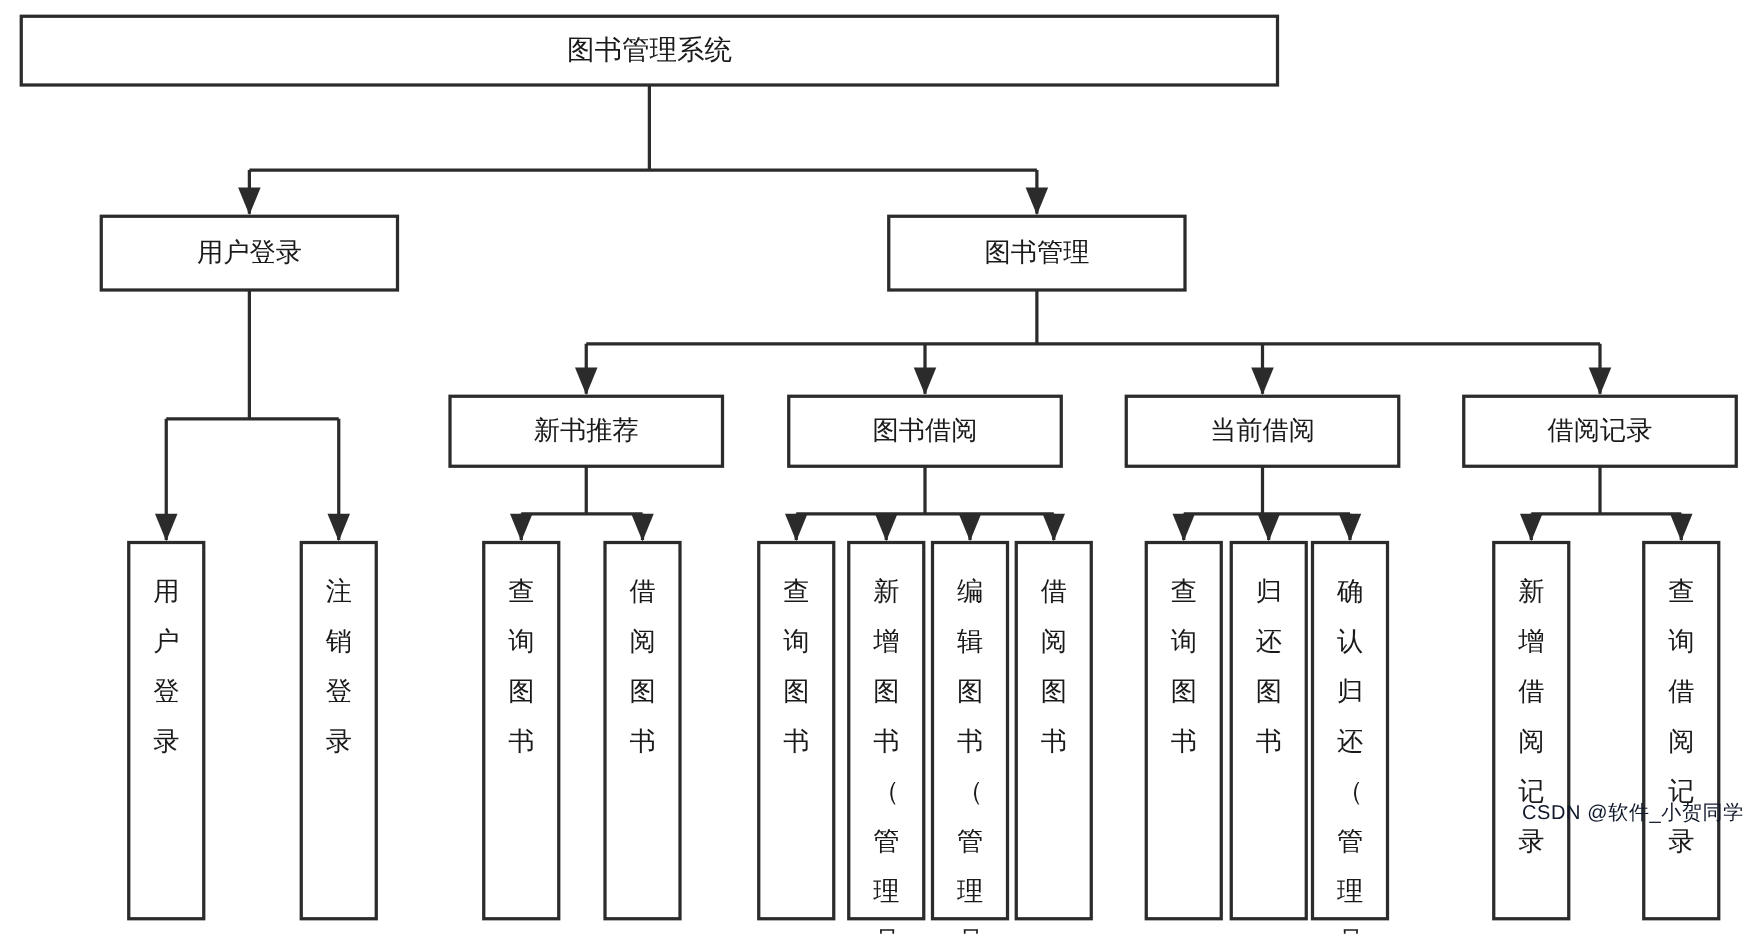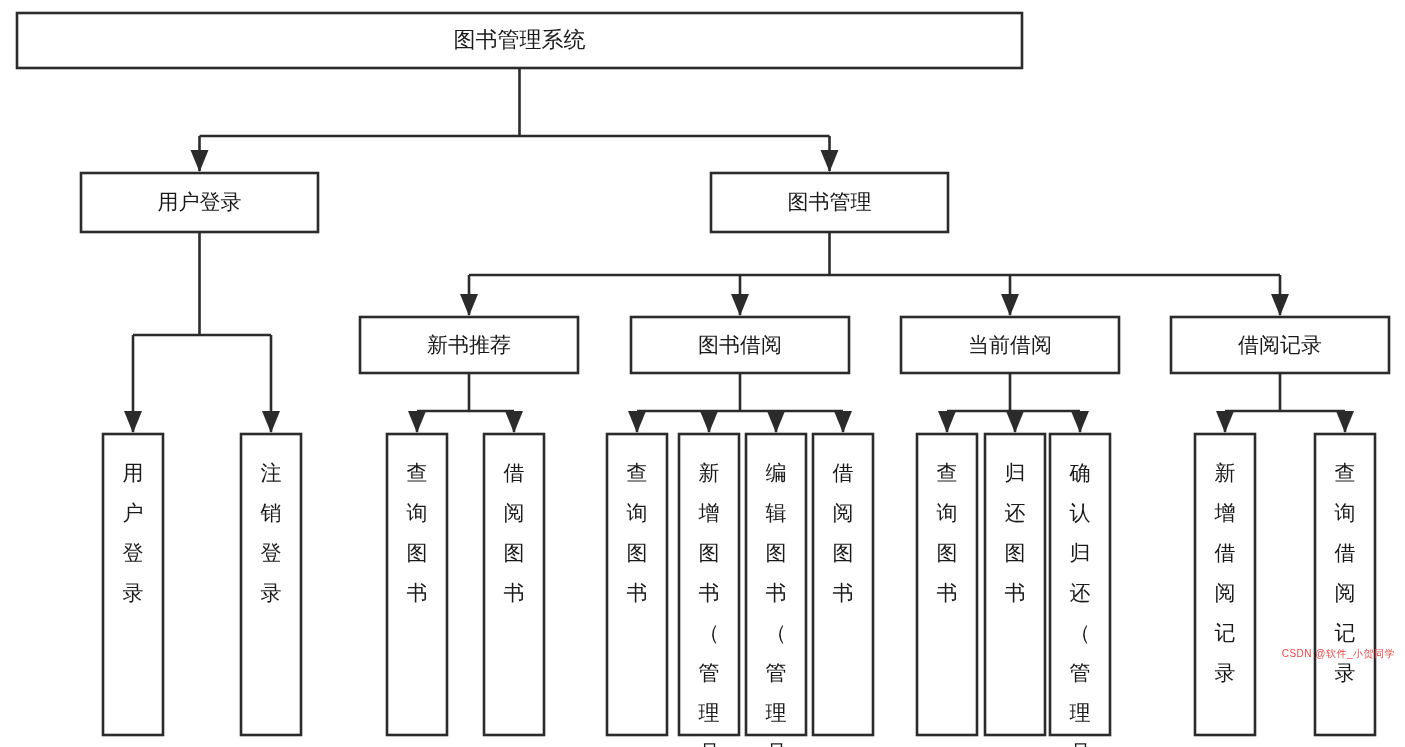--- a/index.html
+++ b/index.html
@@ -45,22 +45,22 @@
     dominant-baseline: middle;
   }
   .title-label {
     font-size: 22px;
   }
   .watermark {
     position: absolute;
     right: 10px;
     bottom: 8px;
     font-family: "Liberation Sans", "DejaVu Sans", sans-serif;
-    font-size: 10px;
-    color: #ef4444;
+    font-size: 16px;
+    color: #0f172a;
     white-space: nowrap;
     letter-spacing: 0.5px;
     pointer-events: none;
   }
 </style>
 </head>
 <body>
 
 <div id="diagram-root">
   <svg id="diagram-svg" width="1405" height="747" viewBox="0 0 1405 747" xmlns="http://www.w3.org/2000/svg">

